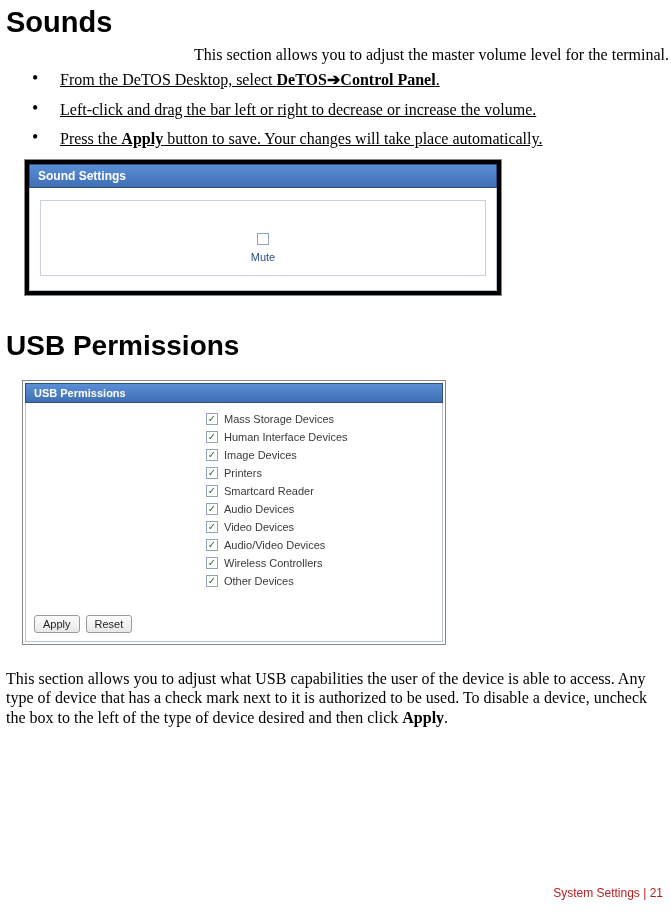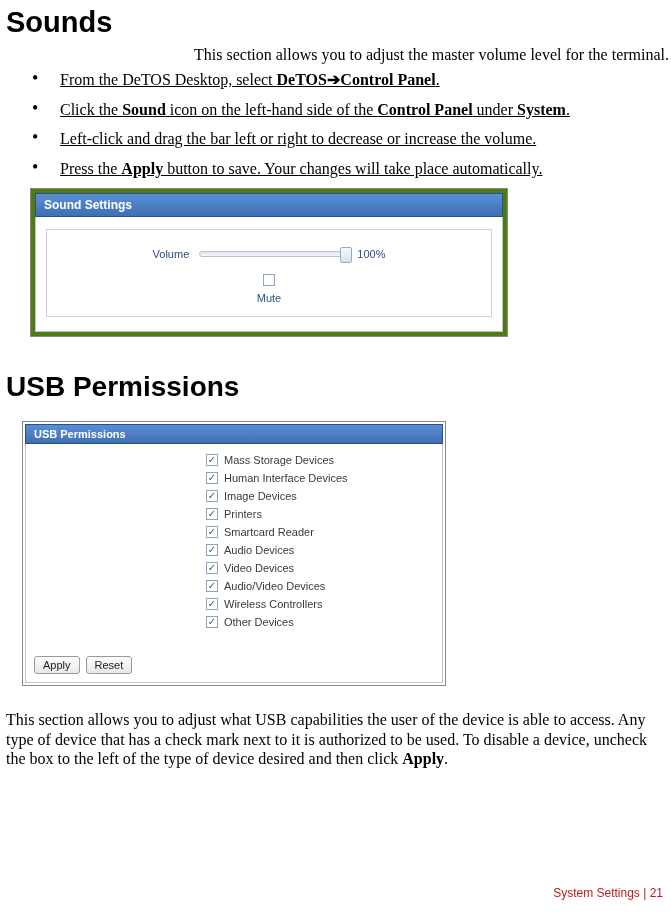--- a/index.html
+++ b/index.html
@@ -43,24 +43,24 @@
       top: -2px;
       font-size: 18px;
     }
     .b { font-weight: bold; }
     .arrow { font-family: Arial, sans-serif; }
 
     
     .panel-border {
       border: 1px solid #888;
       width: 478px;
-      margin-left: 24px;
+      margin-left: 18px;
       margin-top: 6px;
       padding: 4px;
-      background: #4d7c0f;
+      background: #000000;
     }
     .panel-header {
       background: linear-gradient(#5a8fd6, #3f6fb3);
       color: #fff;
       font-family: Arial, sans-serif;
       font-size: 12px;
       font-weight: bold;
       padding: 4px 8px;
       border: 1px solid #2b4f86;
     }
@@ -189,41 +189,31 @@
 <body>
 
 <div class="h1">Sounds</div>
 <div class="para">This section allows you to adjust the master volume level for the terminal.</div>
 
 <ul class="doc-list">
   <li>
     <span>From the DeTOS Desktop, select </span><span class="b">DeTOS</span><span class="b arrow">➔</span><span class="b">Control Panel</span><span>.</span>
   </li>
   <li>
-    <span>Click the </span><span class="b">Sound</span><span> icon on the left-hand side of the </span><span class="b">Control Panel</span><span> under </span><span class="b">System</span><span>.</span>
-  </li>
-  <li>
     <span>Left-click and drag the bar left or right to decrease or increase the volume.</span>
   </li>
   <li>
     <span>Press the </span><span class="b">Apply</span><span> button to save.  Your changes will take place automatically.</span>
   </li>
 </ul>
 
 <div class="panel-border">
   <div class="panel-header">Sound Settings</div>
   <div class="panel-body">
     <div class="sound-inner">
-      <div class="sound-row">
-        <span>Volume</span>
-        <div class="slider-track">
-          <div class="slider-thumb"></div>
-        </div>
-        <span>100%</span>
-      </div>
       <div class="mute-row">
         <span class="lil-checkbox"></span>
         <span>Mute</span>
       </div>
     </div>
   </div>
 </div>
 
 <div class="h1b">USB Permissions</div>
 

